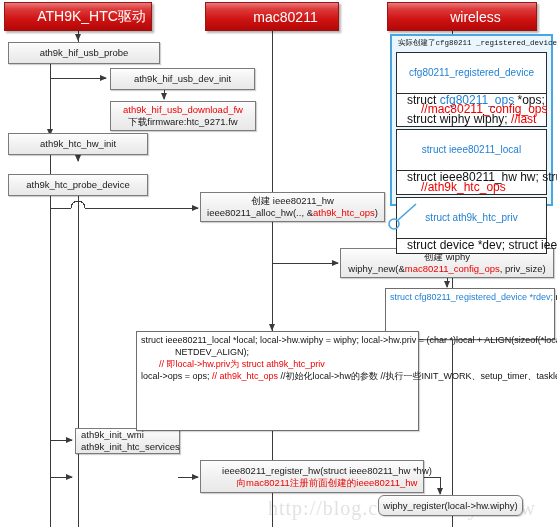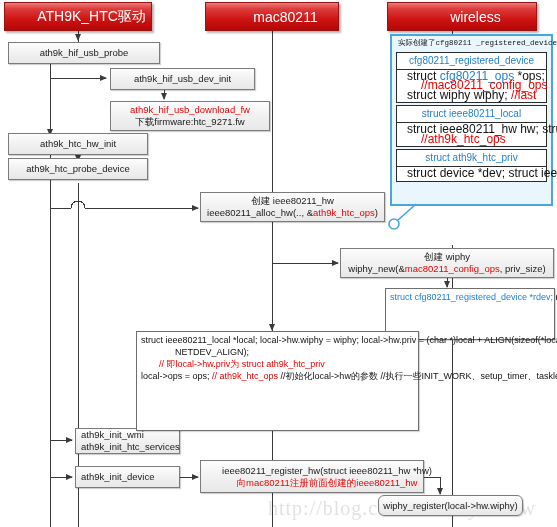--- a/index.html
+++ b/index.html
@@ -86,21 +86,21 @@
   .struct{
     border:1px solid #2b2b2b;
     background:#ffffff;
     margin-bottom:2px;
   }
   .struct .title{
     text-align:center;
     color:#1f7fd4;
     font-size:10px;
     line-height:14px;
-    padding:1px 0;
+    padding:13px 0;
     border-bottom:1px solid #2b2b2b;
     white-space:nowrap;
   }
   .struct .body{
     text-align:left;
     font-size:12px;
     line-height:9.5px;
     padding:2px 10px;
     color:#111;
     white-space:nowrap;
@@ -186,41 +186,38 @@
   <div class="lane" style="left:375px;top:2px;width:150px;height:29px;margin-left:12px;">wireless</div>
 
   <div class="node" style="left:8px;top:42px;width:152px;height:22px;">
     <span class="ln">ath9k_hif_usb_probe</span>
   </div>
 
   <div class="node" style="left:110px;top:68px;width:145px;height:22px;">
     <span class="ln">ath9k_hif_usb_dev_init</span>
   </div>
 
-  <div class="node" style="left:110px;top:101px;width:160px;height:30px;justify-content:center;">
+  <div class="node" style="left:110px;top:101px;width:146px;height:30px;justify-content:center;">
     <span class="ln red">ath9k_hif_usb_download_fw</span>
     <span class="ln">下载firmware:htc_9271.fw</span>
   </div>
 
   <div class="node" style="left:8px;top:133px;width:140px;height:22px;">
     <span class="ln">ath9k_htc_hw_init</span>
   </div>
 
-  <div class="node" style="left:8px;top:158px;width:140px;height:22px;">
+  <div class="node" style="left:8px;top:174px;width:140px;height:22px;">
     <span class="ln">ath9k_htc_probe_device</span>
   </div>
 
   <div class="node left" style="left:75px;top:428px;width:105px;height:26px;padding-left:5px;">
     <span class="ln">ath9k_init_wmi</span>
     <span class="ln">ath9k_init_htc_services</span>
   </div>
 
-  <div class="node left" style="left:75px;top:466px;width:105px;height:22px;padding-left:5px;">
-    <span class="ln">ath9k_init_device</span>
-  </div>
 
   <div class="node" style="left:200px;top:192px;width:185px;height:30px;">
     <span class="ln">创建 ieee80211_hw</span>
     <span class="ln"><span>ieee80211_alloc_hw(.., &amp;</span><span class="red">ath9k_htc_ops</span><span>)</span></span>
   </div>
 
   <div class="node" style="left:340px;top:248px;width:214px;height:30px;">
     <span class="ln">创建 wiphy</span>
     <span class="ln"><span>wiphy_new(&amp;</span><span class="red">mac80211_config_ops</span><span>, priv_size)</span></span>
   </div>

